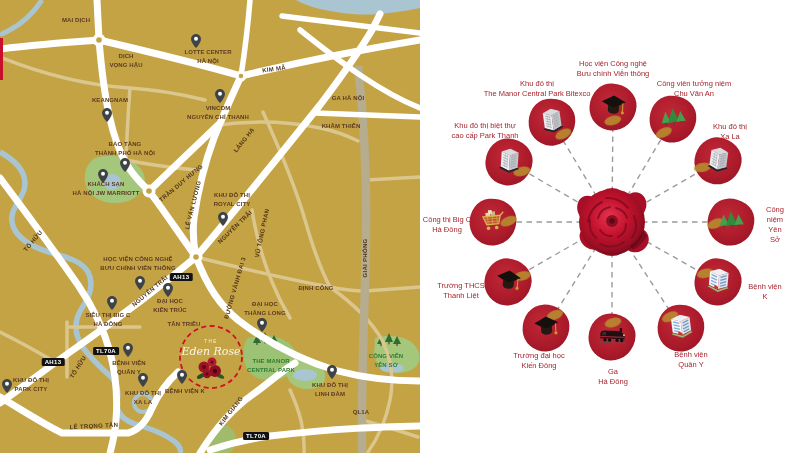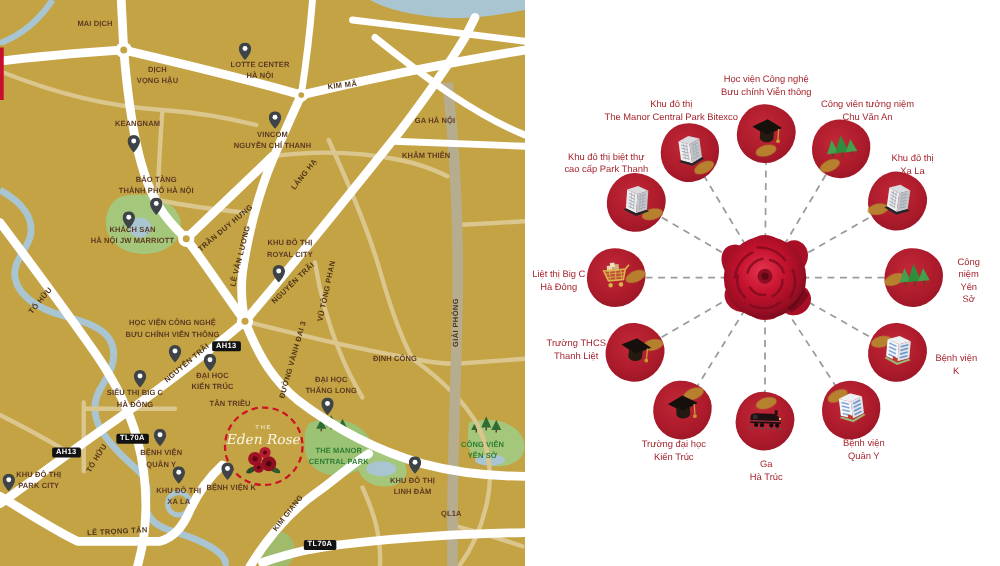--- a/index.html
+++ b/index.html
@@ -402,25 +402,25 @@
 Bưu chính Viễn thông</div>
   <div class="nl" style="left:730px;top:132px">Khu đô thị
 Xa La</div>
   <div class="nl" style="left:775px;top:225px">Công niệm
 Yên Sở</div>
   <div class="nl" style="left:765px;top:292px">Bệnh viện
 K</div>
   <div class="nl" style="left:691px;top:360px">Bệnh viện
 Quân Y</div>
   <div class="nl" style="left:613px;top:377px">Ga
-Hà Trúc</div>
+Hà Đông</div>
   <div class="nl" style="left:539px;top:361px">Trường đại học
-Kiến Trúc</div>
-  <div class="nl" style="left:461px;top:280px">Trường THCS
+Kiến Đông</div>
+  <div class="nl" style="left:461px;top:291px">Trường THCS
 Thanh Liệt</div>
-  <div class="nl" style="left:447px;top:225px">Liệt thị Big C
+  <div class="nl" style="left:447px;top:225px">Công thị Big C
 Hà Đông</div>
   <div class="nl" style="left:485px;top:131px">Khu đô thị biệt thự
 cao cấp Park Thanh</div>
   <div class="nl" style="left:537px;top:89px">Khu đô thị
 The Manor Central Park Bitexco</div>
 
 </div>
 
 </body></html>

